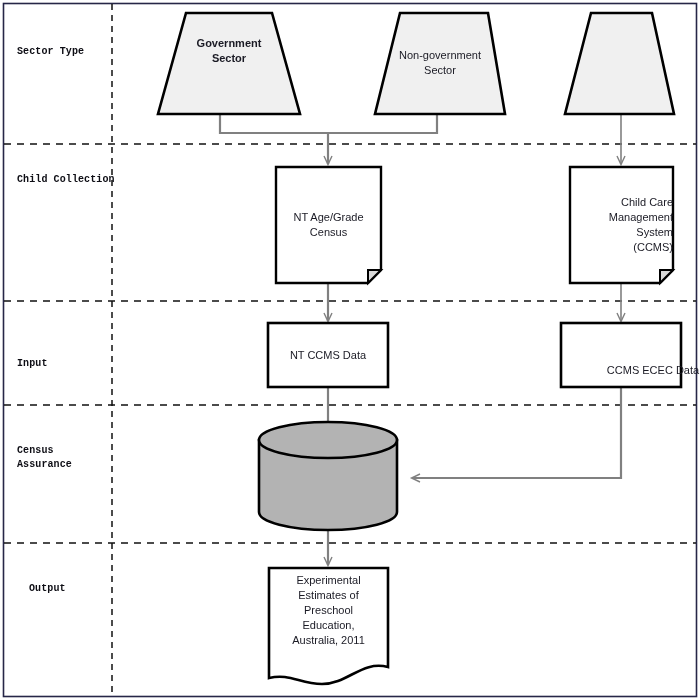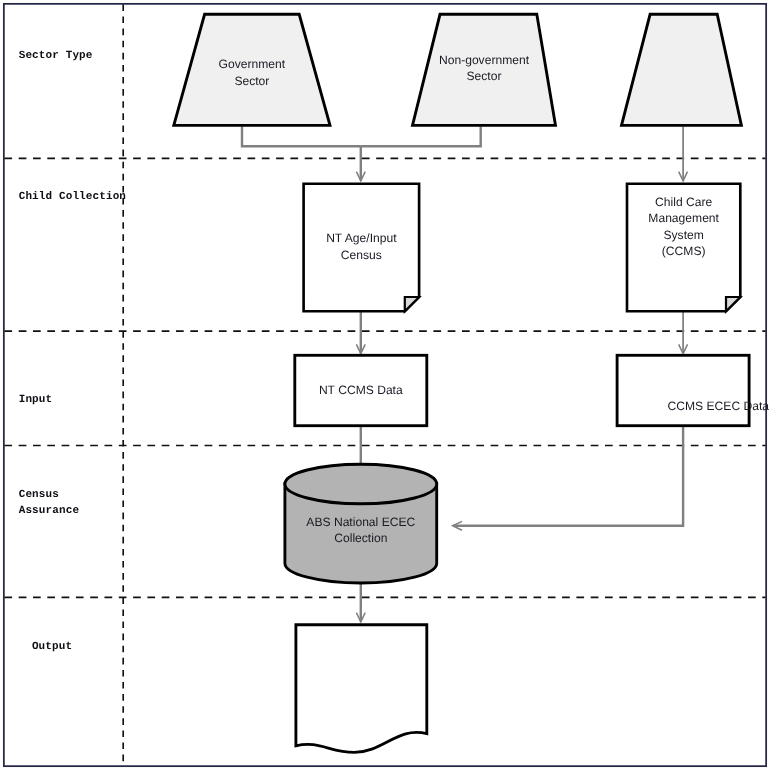--- a/index.html
+++ b/index.html
@@ -117,36 +117,39 @@
 
   <div class="stage-label" style="left:17px; top:173px;">Child Collection</div>
 
   <div class="stage-label" style="left:17px; top:335px;margin-top:22px;">Input</div>
 
   <div class="stage-label" style="left:17px; top:444px;">Census
 Assurance</div>
 
   <div class="stage-label" style="left:17px; top:582px;margin-left:12px;">Output</div>
 
-  <div class="node-label" style="left:158px; top:52px; width:142px;">Government
+  <div class="node-label" style="left:158px; top:36px; width:142px;font-weight:bold;">Government
 Sector</div>
 
   <div class="node-label" style="left:367px; top:48px; width:146px;">Non-government
 Sector</div>
 
 
-  <div class="node-label" style="left:276px; top:210px; width:105px;">NT Age/Input
+  <div class="node-label" style="left:276px; top:210px; width:105px;">NT Age/Grade
 Census</div>
 
-  <div class="node-label" style="left:570px; top:177px; width:103px;">Child Care
+  <div class="node-label" style="left:570px; top:195px; width:103px;text-align:right;">Child Care
 Management
 System
 (CCMS)</div>
 
   <div class="node-label" style="left:268px; top:348px; width:120px;">NT CCMS Data</div>
 
   <div class="node-label" style="left:561px; top:363px; width:136px;margin-left:24px;">CCMS ECEC Data</div>
 
-  <div class="node-label" style="left:259px; top:468px; width:138px;">ABS National ECEC
-Collection</div>
 
+  <div class="node-label" style="left:269px; top:573px; width:119px;">Experimental
+Estimates of
+Preschool
+Education,
+Australia, 2011</div>
 
 </div>
 
 </body></html>

